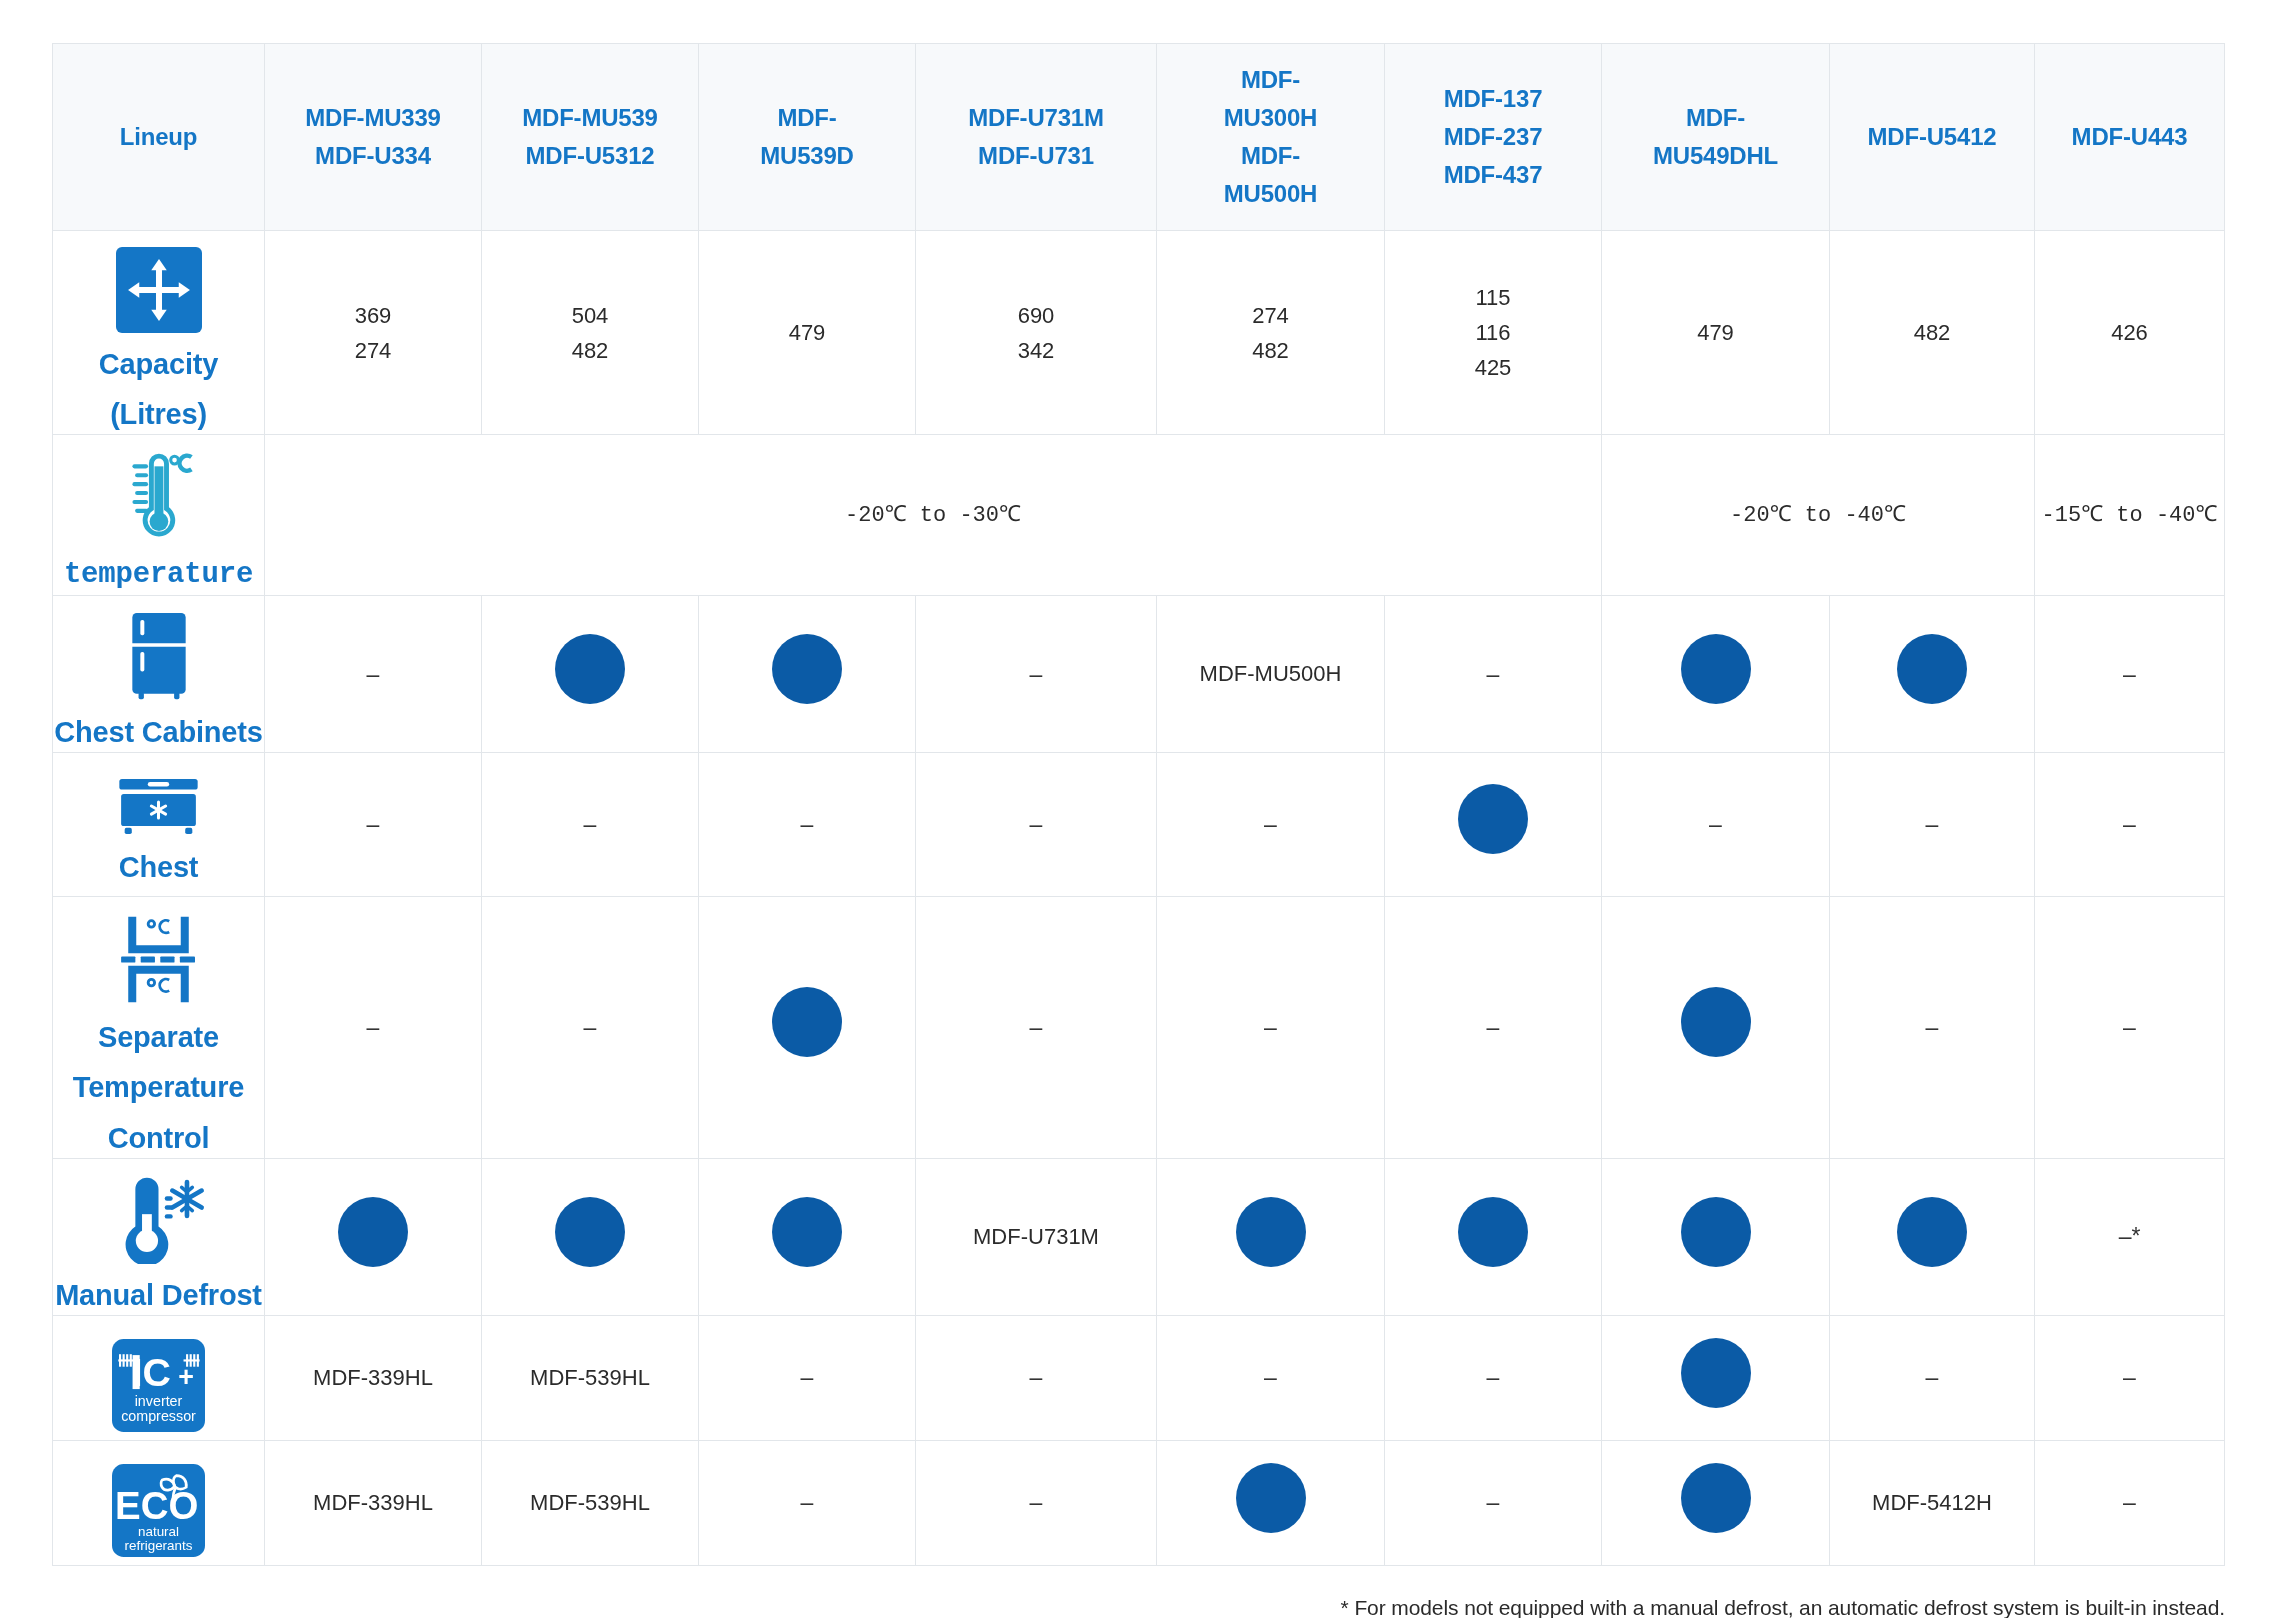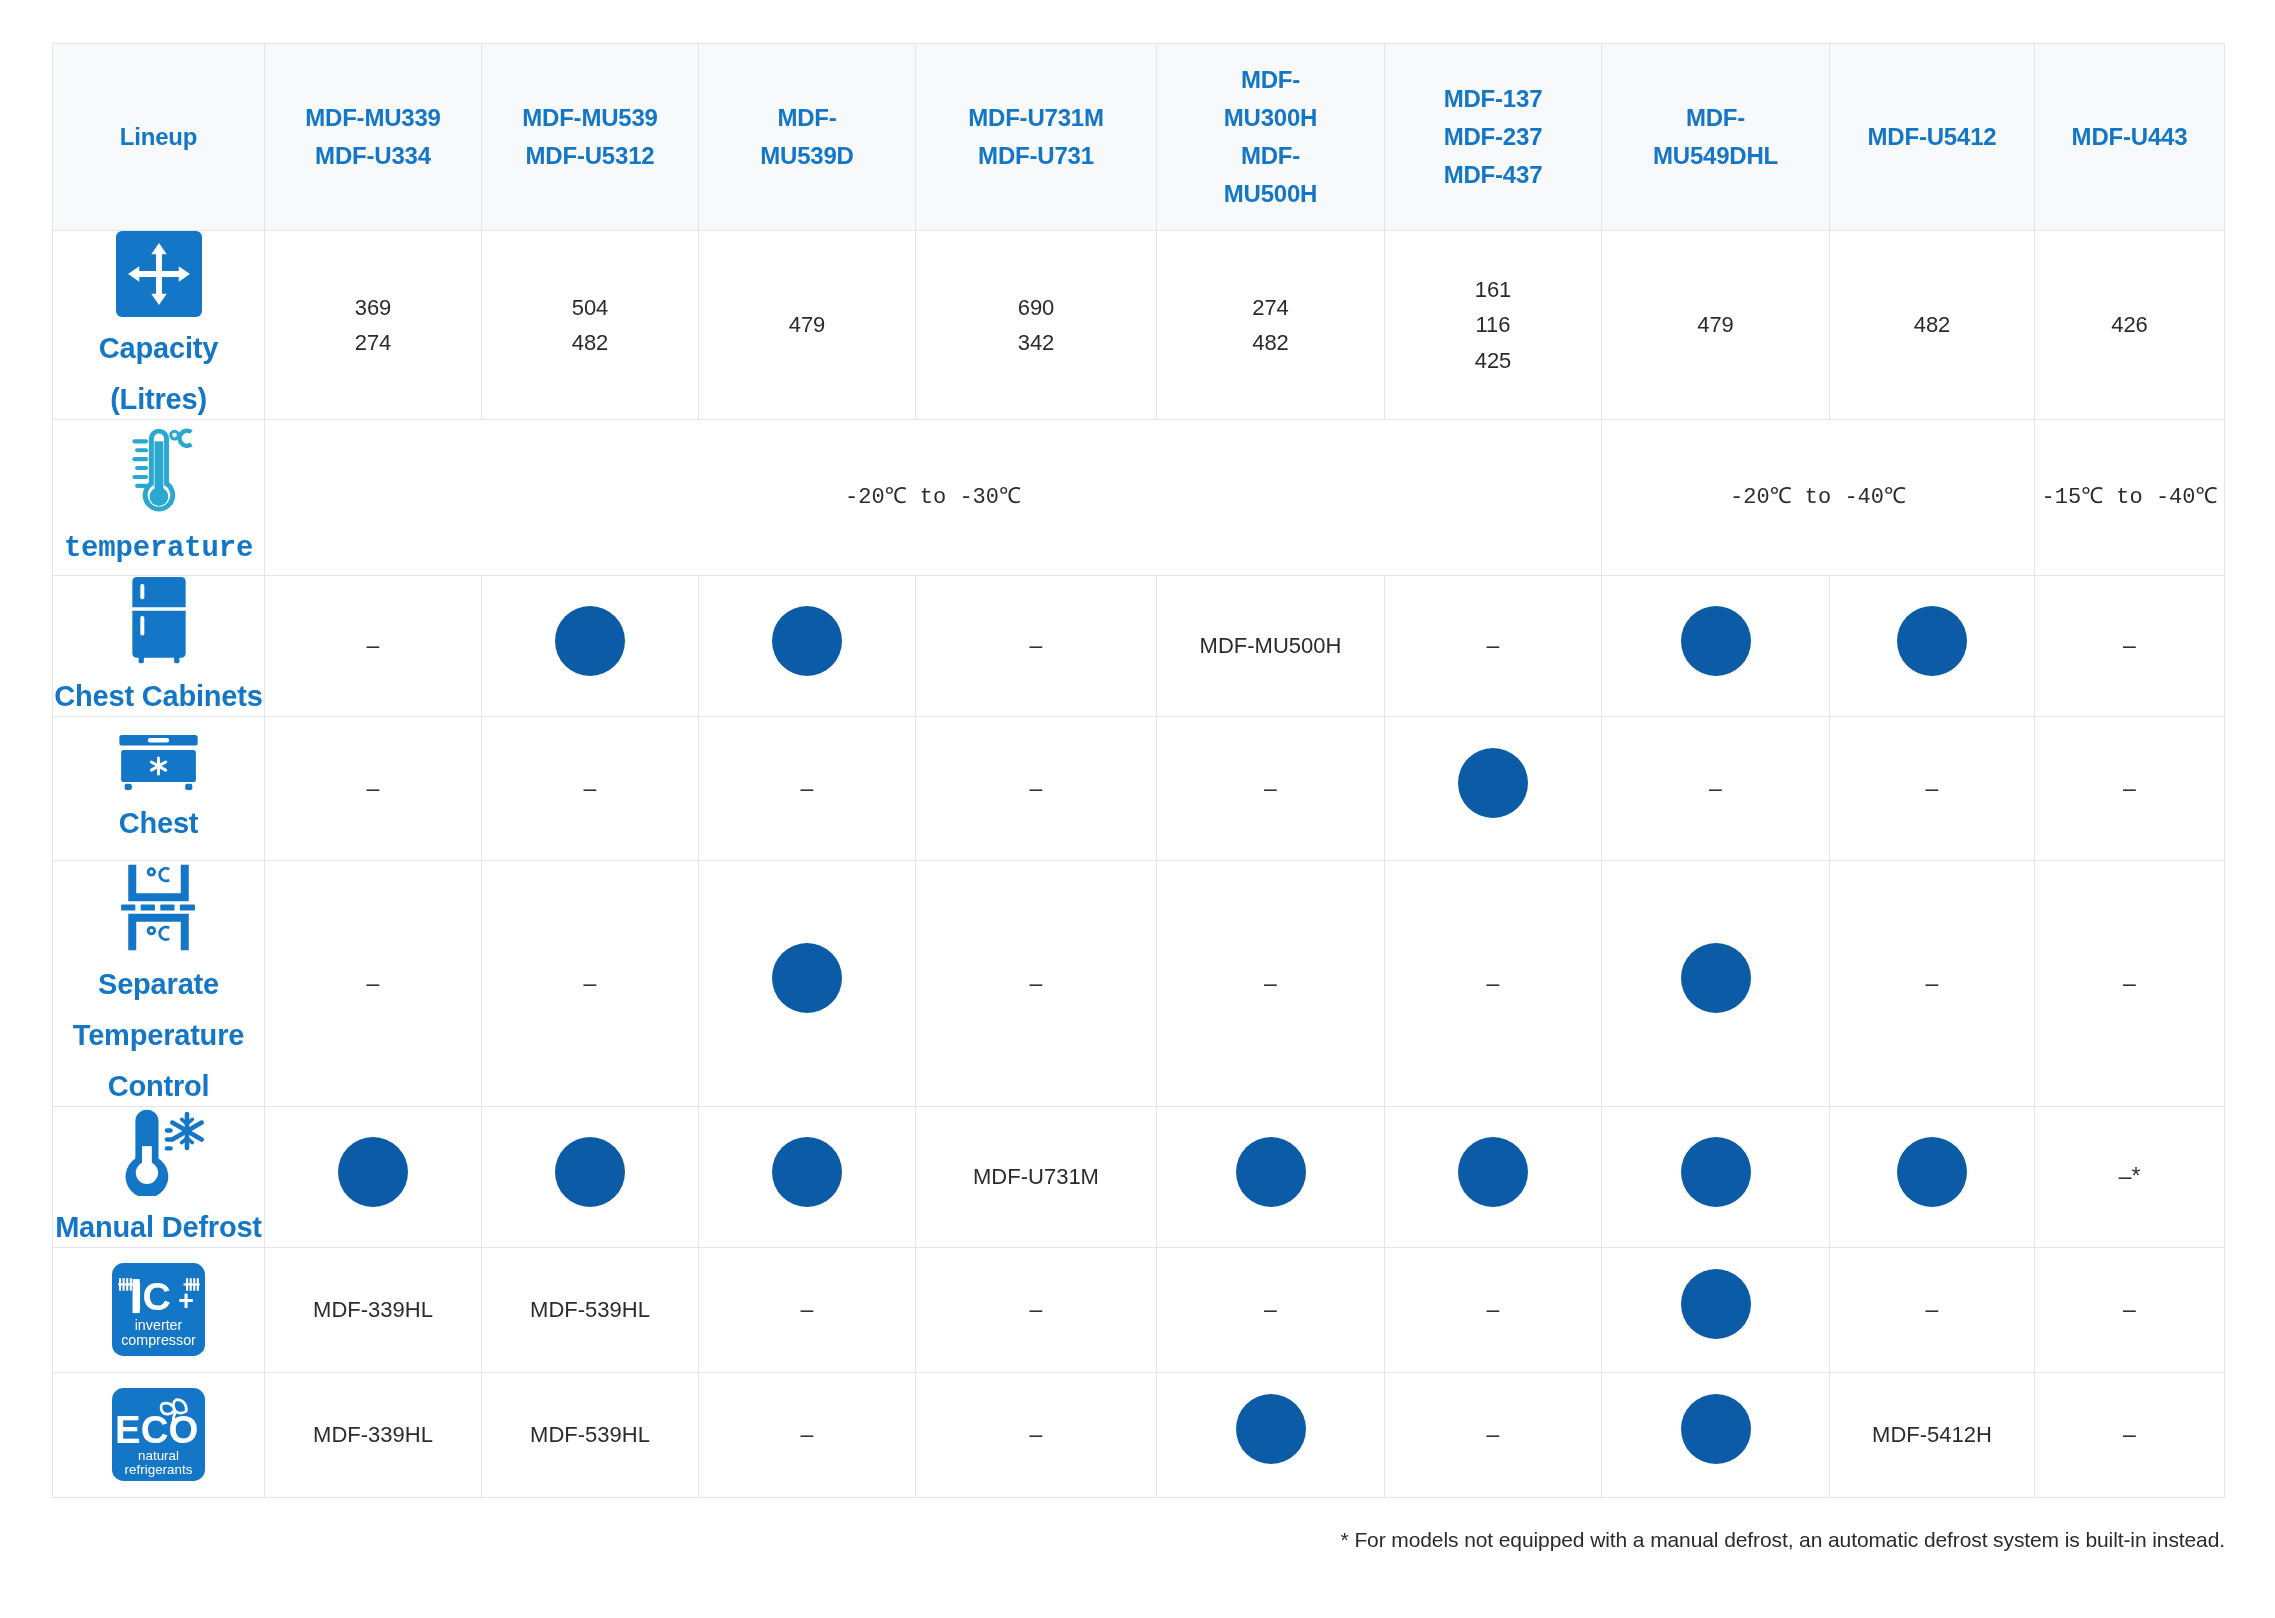--- a/index.html
+++ b/index.html
@@ -89,21 +89,21 @@
 
   
   tr.r-capacity td { height: 189px; }
   tr.r-temperature td { height: 156px; font-family: Liberation Mono, monospace; }
   tr.r-dual td { height: 125px; }
   tr.r-chest td { height: 144px; }
   tr.r-inverter td { height: 125px; }
   tr.r-eco td { height: 125px; text-align: center; }
 
   
-  .icon { display: block; line-height: 0; }
+  .icon { display: block; line-height: 0; margin-top: 16px; }
   .icon svg { display: block; }
 
   
   .footnote {
     margin-top: 30px;
     width: 2173px;
     text-align: right;
     font-size: 21px;
     color: #2b2b2b;
     letter-spacing: -0.1px;
@@ -203,21 +203,21 @@
           </td>
           <td class="val">
             <span class="ln">690</span>
             <span class="ln">342</span>
           </td>
           <td class="val">
             <span class="ln">274</span>
             <span class="ln">482</span>
           </td>
           <td class="val">
-            <span class="ln">161</span>
+            <span class="ln">115</span>
             <span class="ln">116</span>
             <span class="ln">425</span>
           </td>
           <td class="val">
             <span class="ln">479</span>
           </td>
           <td class="val">
             <span class="ln">482</span>
           </td>
           <td class="val">

